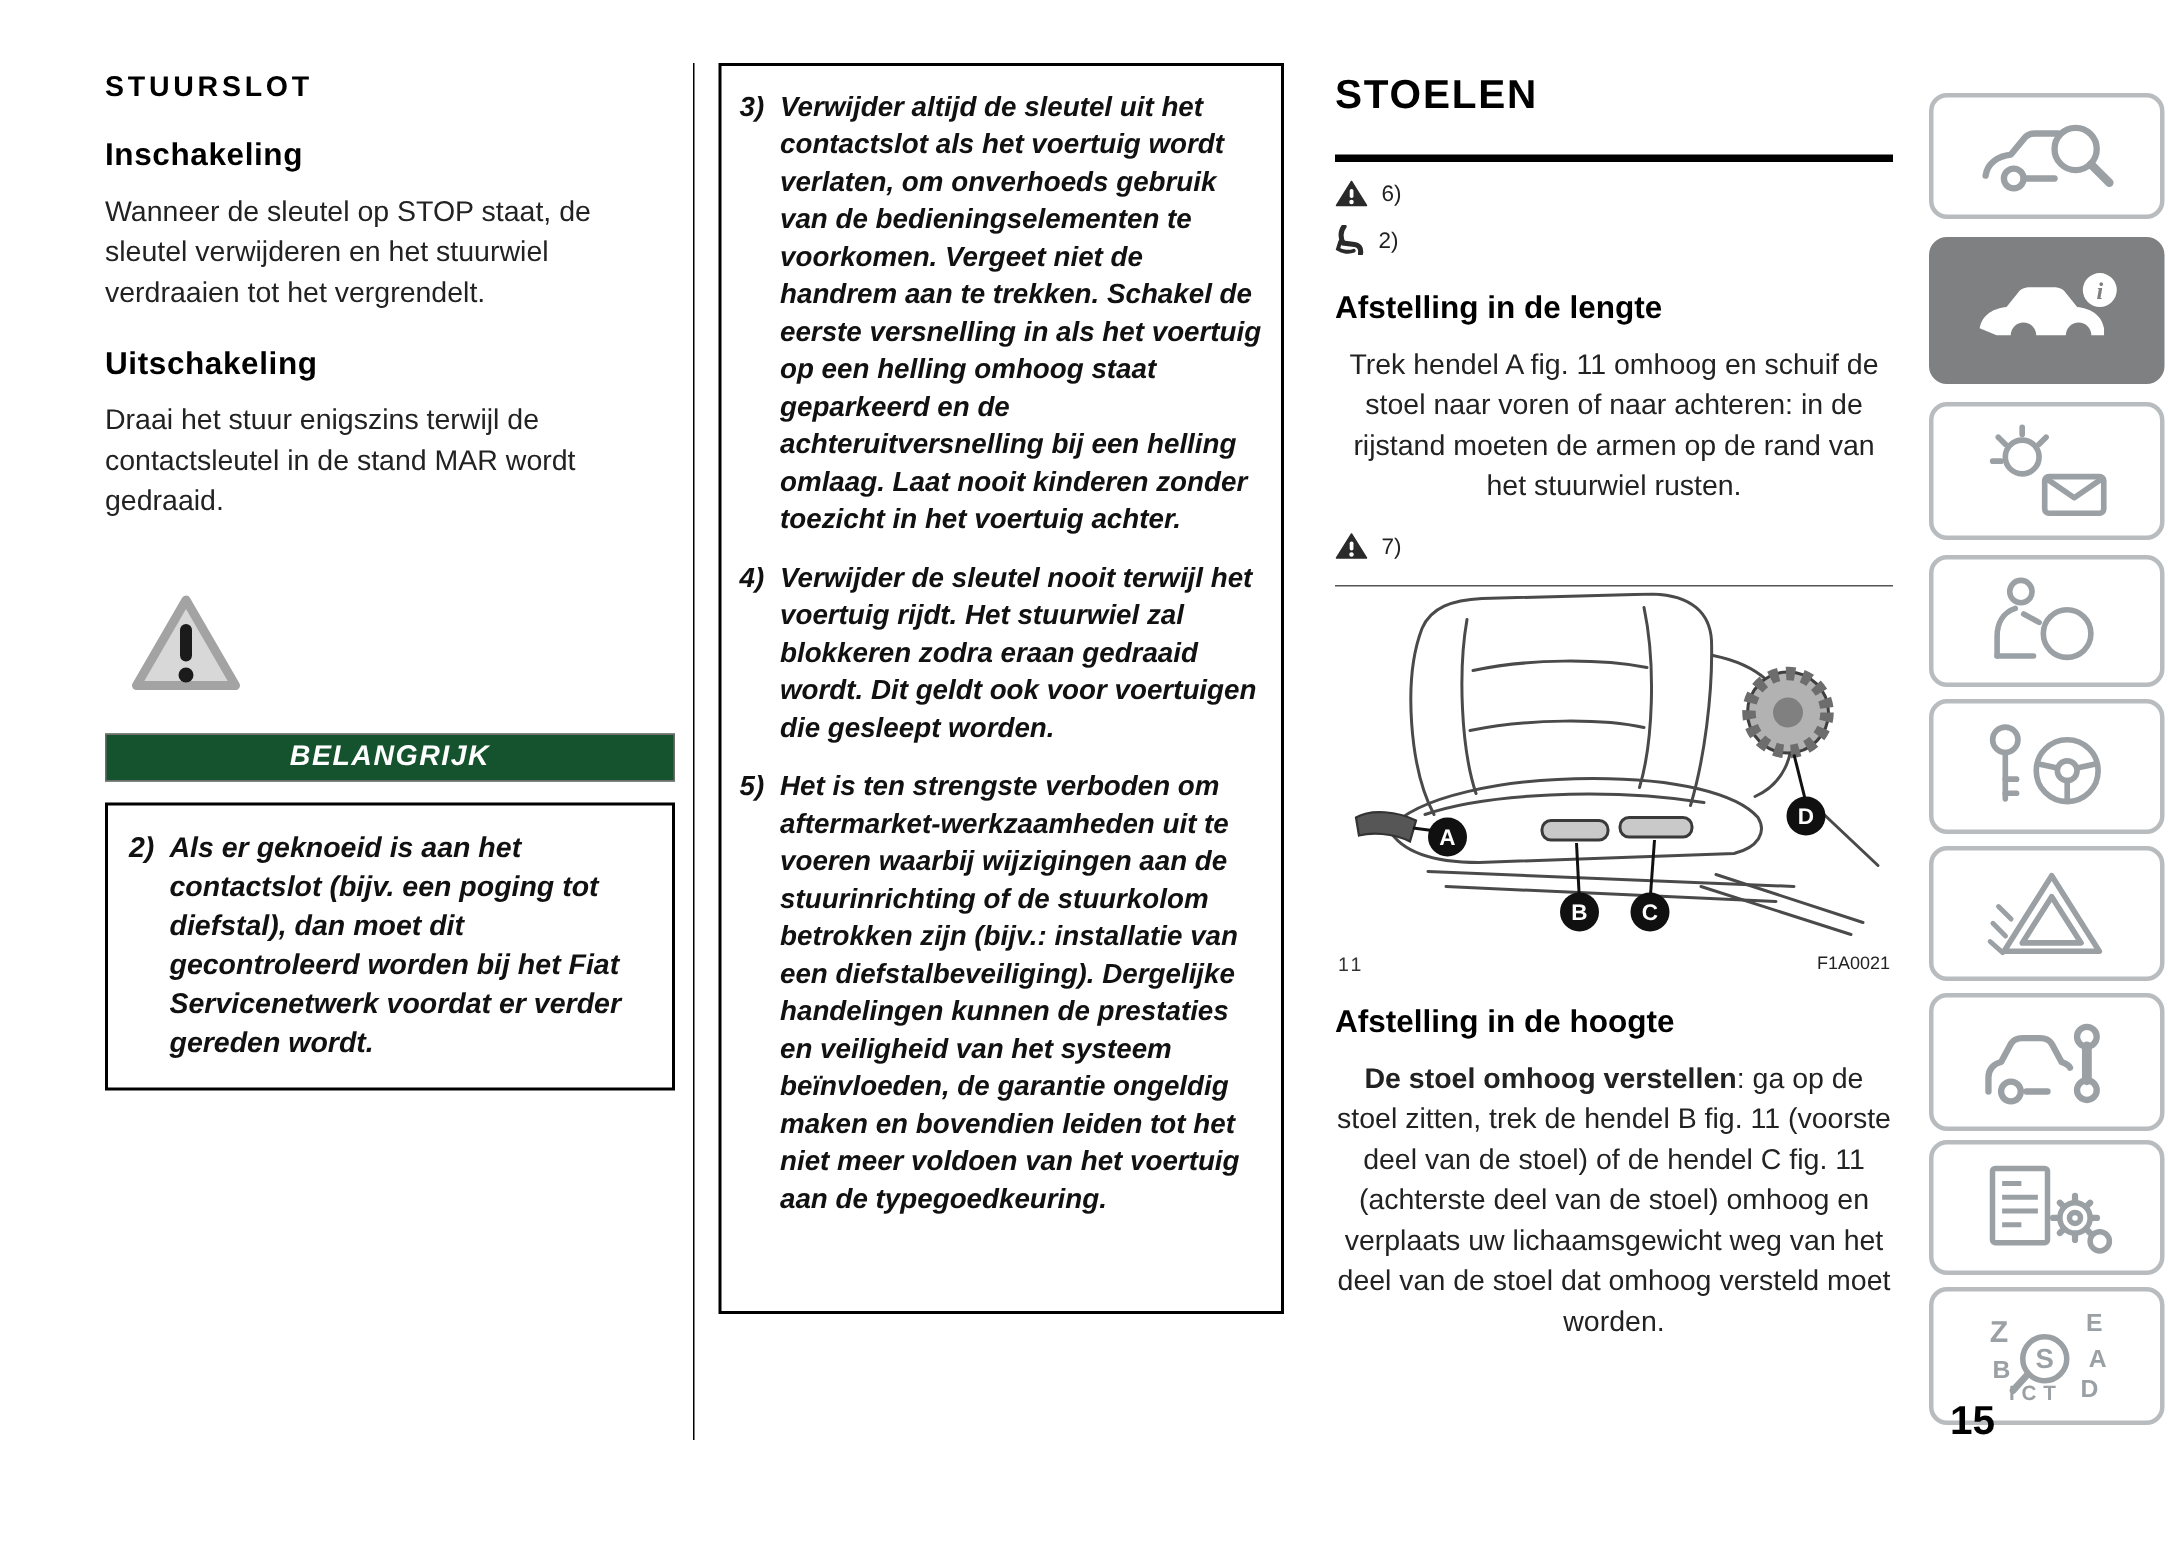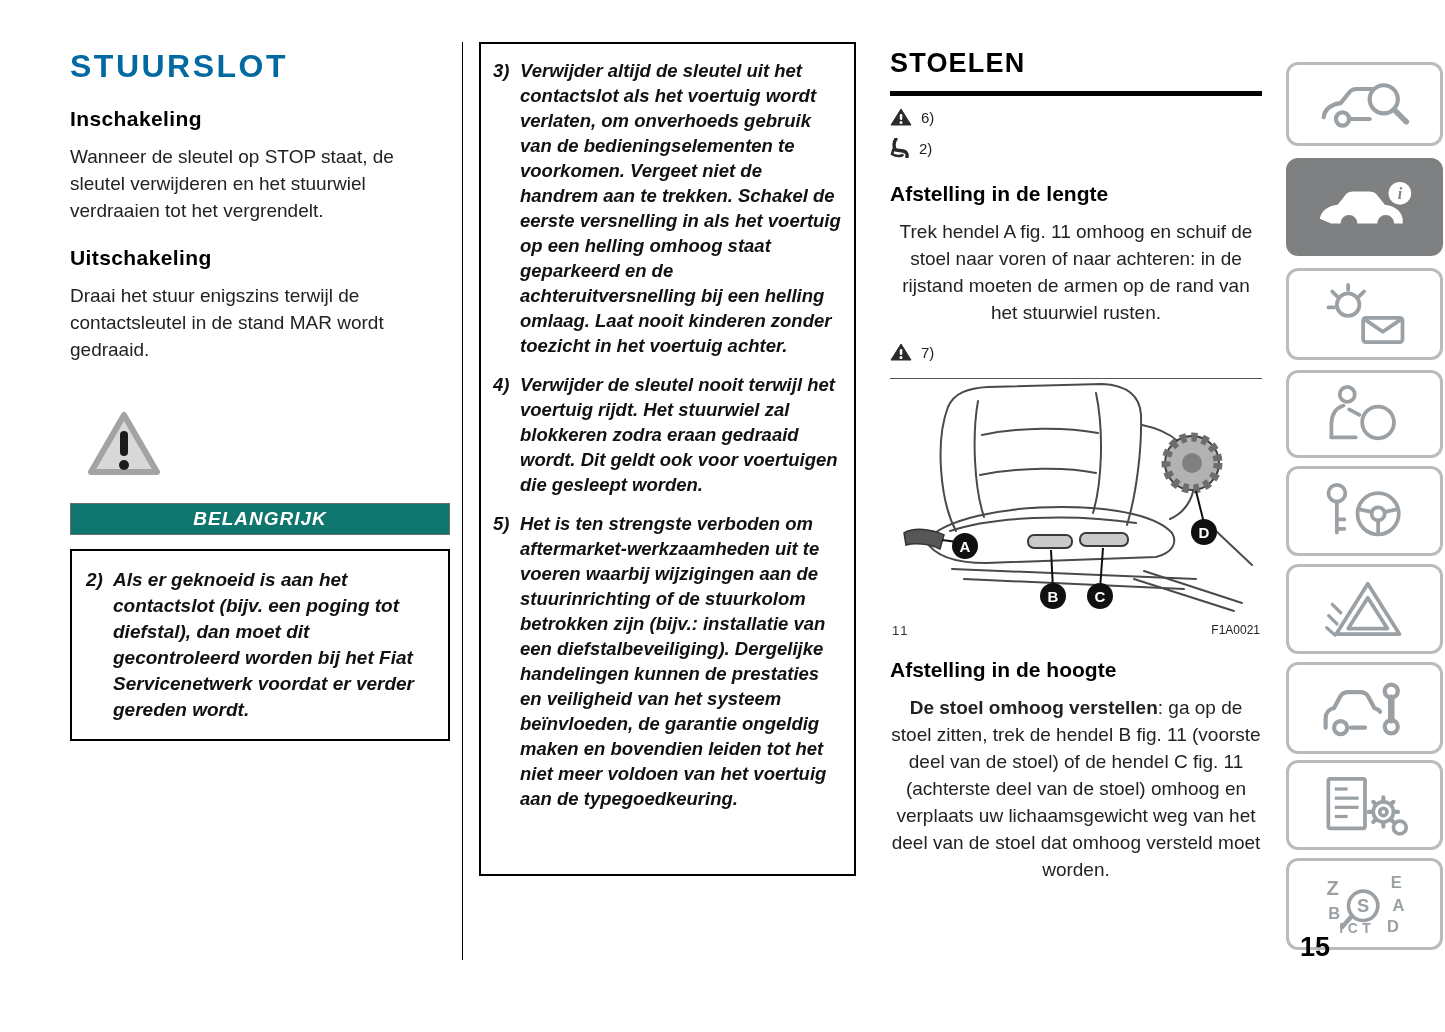--- a/index.html
+++ b/index.html
@@ -12,42 +12,42 @@
     font-family: "Liberation Sans", sans-serif;
     overflow: hidden;
   }
   .abs { position: absolute; }
 
   
   #rule-left { left: 462px; top: 42px; width: 1px; height: 918px; background: #000; }
 
   
   #col-left { left: 70px; top: 48px; width: 380px; }
-  .doc-title { font-size: 32px; font-weight: bold; letter-spacing: 2.5px; color: #0369a1; }
+  .doc-title { font-size: 19px; font-weight: bold; letter-spacing: 2.5px; color: #000000; }
   .sub-heading { font-size: 21px; font-weight: bold; letter-spacing: .4px; color: #000; margin-top: 22px; }
   .body-text { font-size: 19px; line-height: 27px; margin-top: 12px; color: #222; }
   .warn-wrap { margin-top: 44px; margin-left: 14px; }
   .important-banner {
     margin-top: 20px; height: 32px;
-    background: #0f766e; border: 1px solid #6e6e6e;
+    background: #14532d; border: 1px solid #6e6e6e;
     display: flex; align-items: center; justify-content: center;
     font-style: italic; font-weight: bold; font-size: 19px;
     color: #ffffff; letter-spacing: 1px;
   }
   .note-box { margin-top: 14px; border: 2px solid #000; padding: 16px 14px; }
   .hang { position: relative; padding-left: 27px; font-style: italic; font-weight: bold; font-size: 19px; line-height: 26px; color: #111; }
   .hang .num { position: absolute; left: 0; top: 0; }
 
   
   #col-mid { left: 479px; top: 42px; width: 377px; height: 834px; border: 2px solid #000; padding: 14px 12px 10px 12px; }
   #col-mid .hang { font-size: 18.5px; line-height: 25px; margin-bottom: 14px; }
 
   
   #col-right { left: 890px; top: 48px; width: 372px; }
-  .right-title { font-size: 27px; font-weight: bold; letter-spacing: 1.2px; color: #000; border-bottom: 5px solid #000; padding-bottom: 12px; }
+  .right-title { font-size: 27px; font-weight: bold; letter-spacing: 1.2px; color: #000; border-bottom: 5px solid #000; padding-bottom: 24px; }
   .ref-row { display: flex; align-items: center; gap: 9px; margin-top: 11px; font-size: 15px; color: #222; }
   .ref-row svg { flex: 0 0 auto; }
   .r-heading { font-size: 21px; font-weight: bold; margin-top: 24px; color: #000; }
   .r-body { font-size: 19px; line-height: 27px; margin-top: 12px; color: #222; text-align: center; }
   .figure { margin-top: 16px; border-top: 1px solid #555; padding-top: 4px; }
   .fig-canvas { position: relative; width: 372px; height: 238px; }
   .fig-canvas > svg { position: absolute; left: 0; top: 0; }
   .callout {
     position: absolute; width: 26px; height: 26px; border-radius: 50%;
     background: #101010; color: #fff; font-weight: bold; font-size: 15px;

